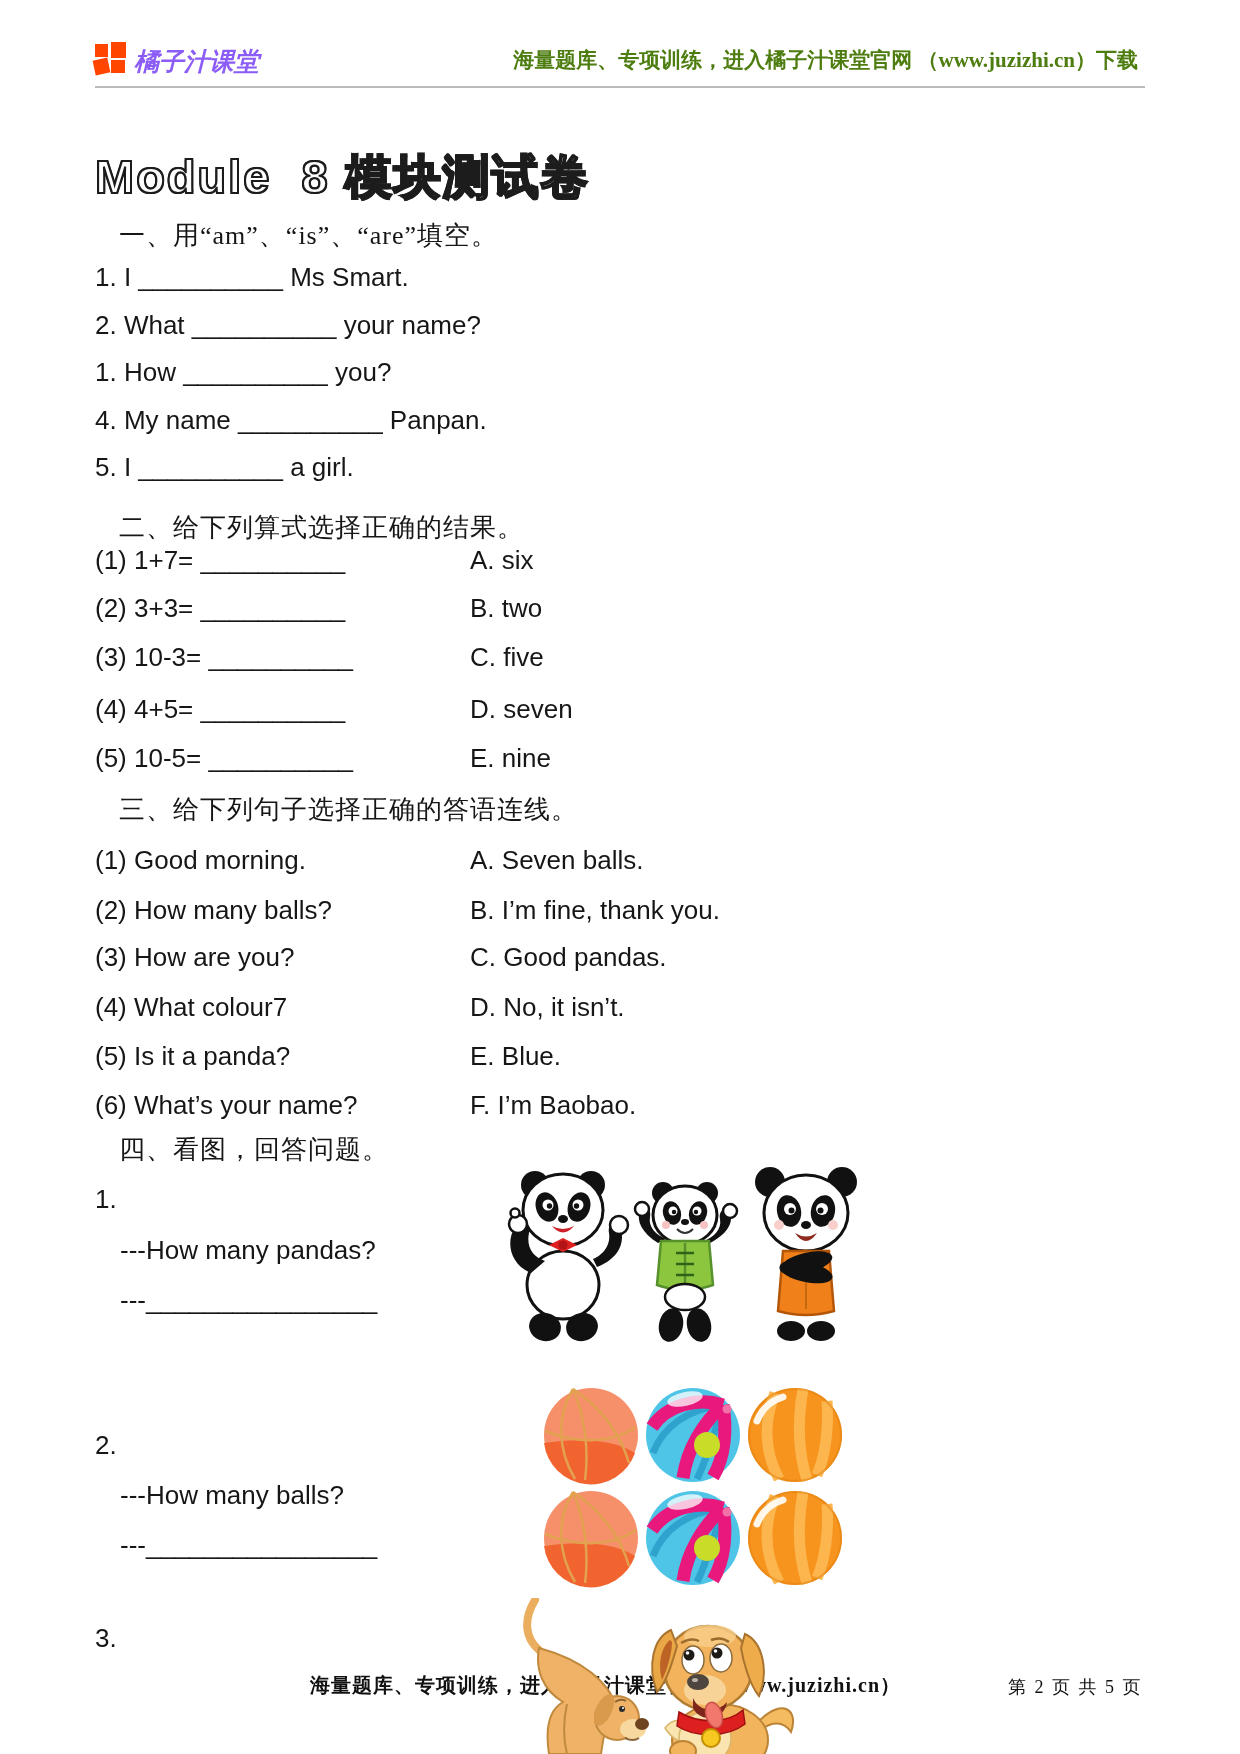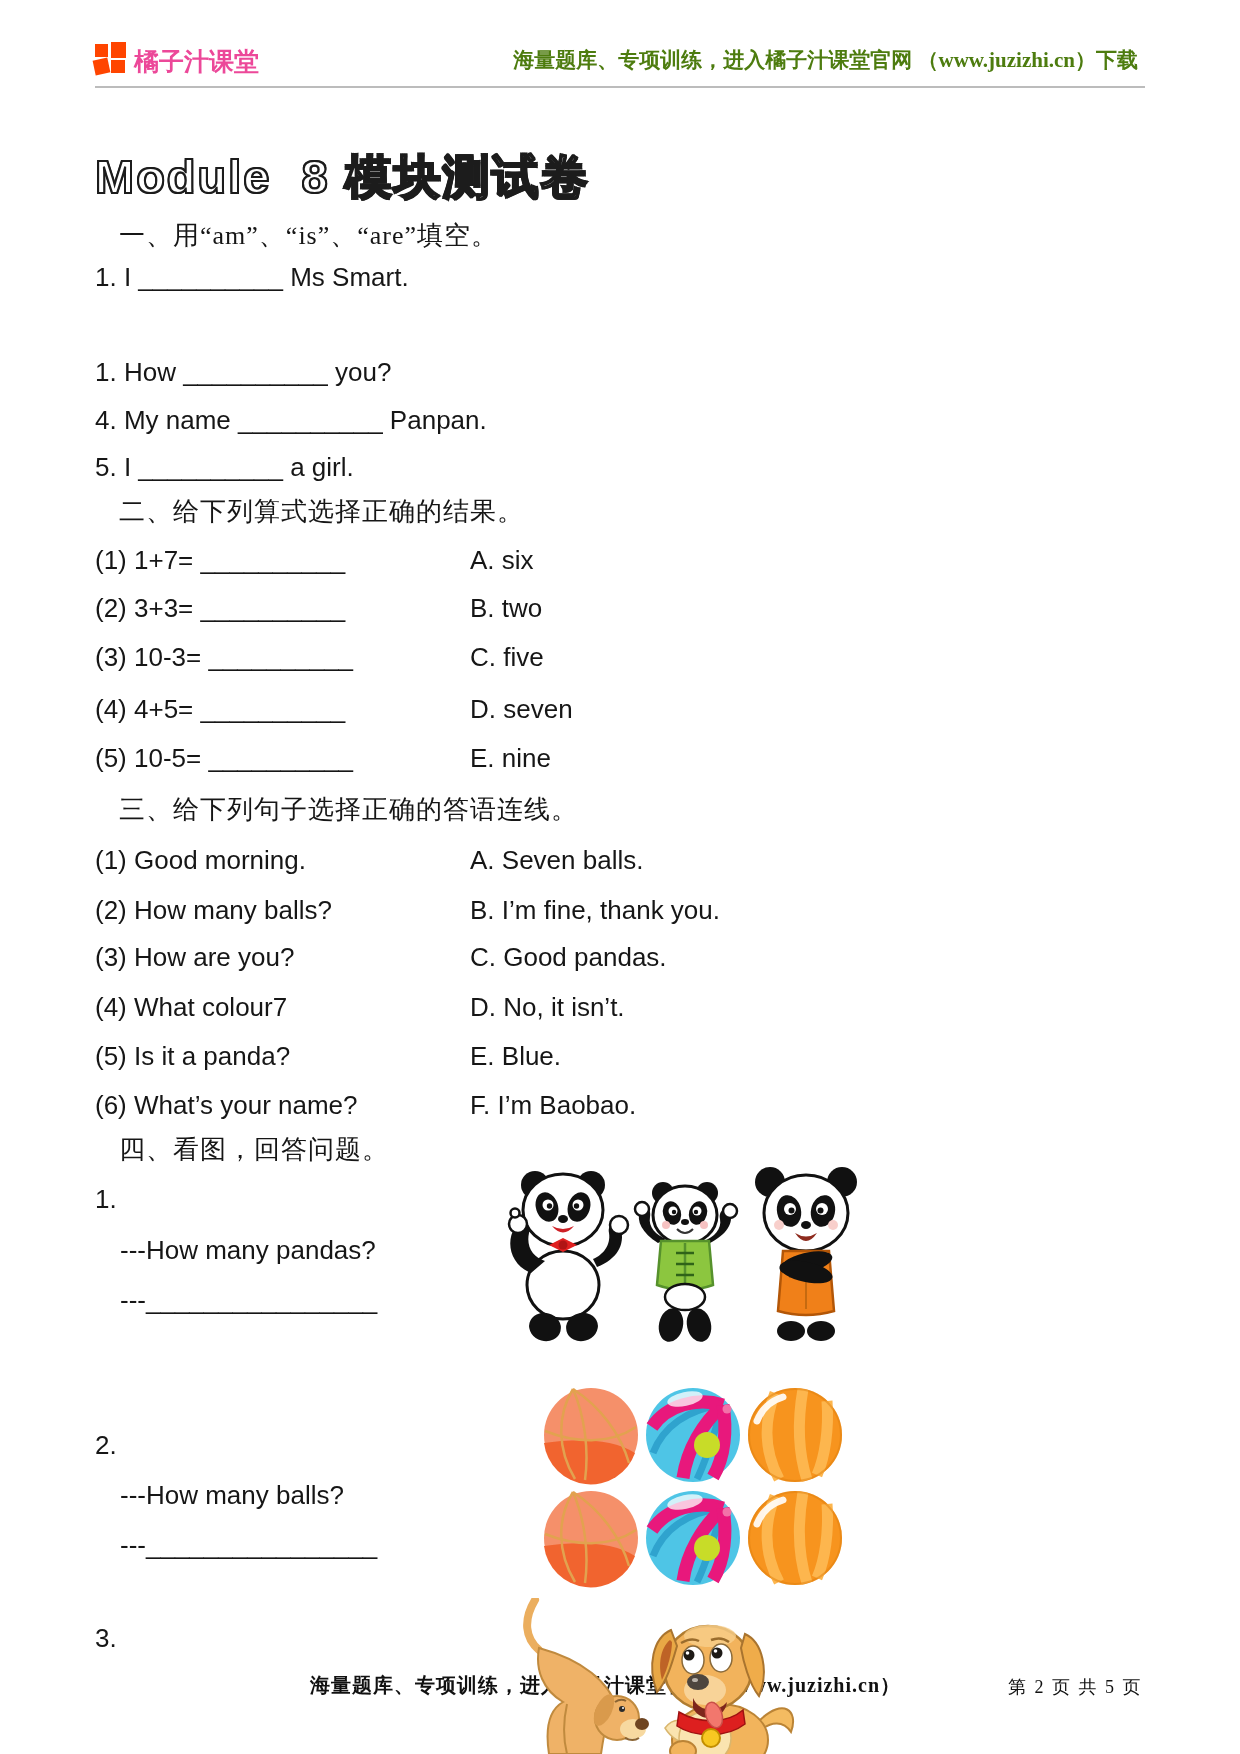--- a/index.html
+++ b/index.html
@@ -15,21 +15,21 @@
   
   .logo-mark{position:absolute;left:95px;top:42px;width:32px;height:34px;}
   .logo-sq{position:absolute;background:#FF4500;}
   .sq1{left:0;top:2px;width:13px;height:13px;}
   .sq2{left:16px;top:0;width:15px;height:16px;}
   .sq3{left:-1px;top:17px;width:15px;height:15px;transform:rotate(-12deg);}
   .sq4{left:16px;top:18px;width:14px;height:13px;}
   .logo-text{
     position:absolute;left:134px;top:45px;
     font-family:"Liberation Serif",serif;
-    font-size:25px;font-weight:bold;color:#ec4899;white-space:pre;
+    font-size:25px;font-weight:bold;color:#8b5cf6;white-space:pre;font-style:italic;
   }
   .header-promo{
     position:absolute;right:102px;top:46px;
     font-family:"Liberation Serif",serif;
     font-size:21px;font-weight:bold;color:#4d7c0f;white-space:pre;
   }
   .header-rule{position:absolute;left:95px;top:86px;width:1050px;height:2px;background:#bcbcbc;}
   
   .doc-title{
     position:absolute;left:95px;top:146px;
@@ -75,25 +75,26 @@
     <div class="logo-sq sq4"></div>
   </div>
   <div class="logo-text">橘子汁课堂</div>
   <div class="header-promo">海量题库、专项训练，进入橘子汁课堂官网 （www.juzizhi.cn）下载</div>
   <div class="header-rule"></div>
 
   <div class="doc-title">Module  8 模块测试卷</div>
 
   <div class="line cjk-heading" style="top:220px">一、用“am”、“is”、“are”填空。</div>
   <div class="line" style="top:261px">1. I __________ Ms Smart.</div>
+  <div class="line" style="top:309px">2. What __________ your name?</div>
   <div class="line" style="top:356px">1. How __________ you?</div>
   <div class="line" style="top:404px">4. My name __________ Panpan.</div>
   <div class="line" style="top:451px">5. I __________ a girl.</div>
 
-  <div class="line cjk-heading" style="top:496px">二、给下列算式选择正确的结果。</div>
+  <div class="line cjk-heading" style="top:512px">二、给下列算式选择正确的结果。</div>
   <div class="line" style="top:544px">(1) 1+7= __________</div>
   <div class="line answer" style="top:544px">A. six</div>
   <div class="line" style="top:592px">(2) 3+3= __________</div>
   <div class="line answer" style="top:592px">B. two</div>
   <div class="line" style="top:641px">(3) 10-3= __________</div>
   <div class="line answer" style="top:641px">C. five</div>
   <div class="line" style="top:693px">(4) 4+5= __________</div>
   <div class="line answer" style="top:693px">D. seven</div>
   <div class="line" style="top:742px">(5) 10-5= __________</div>
   <div class="line answer" style="top:742px">E. nine</div>

